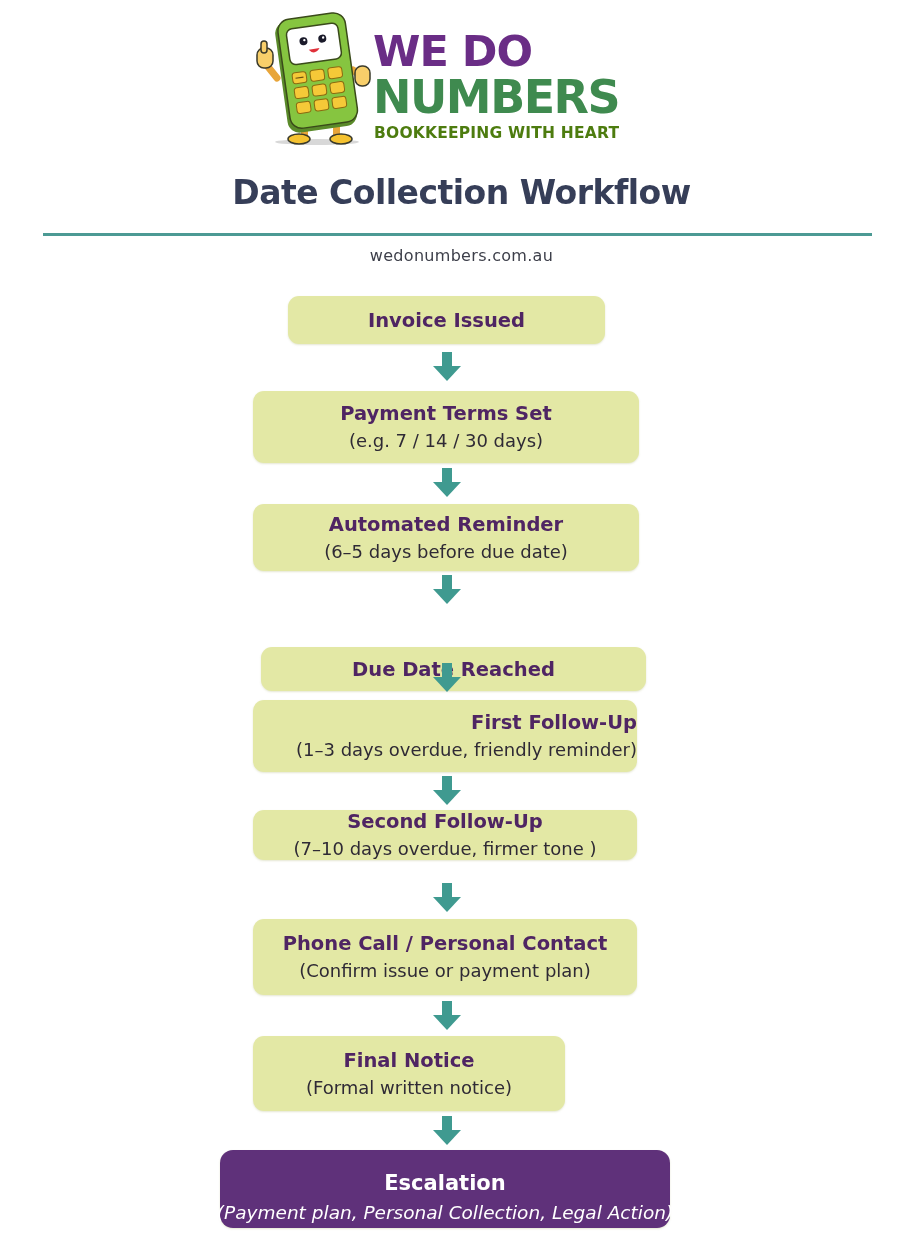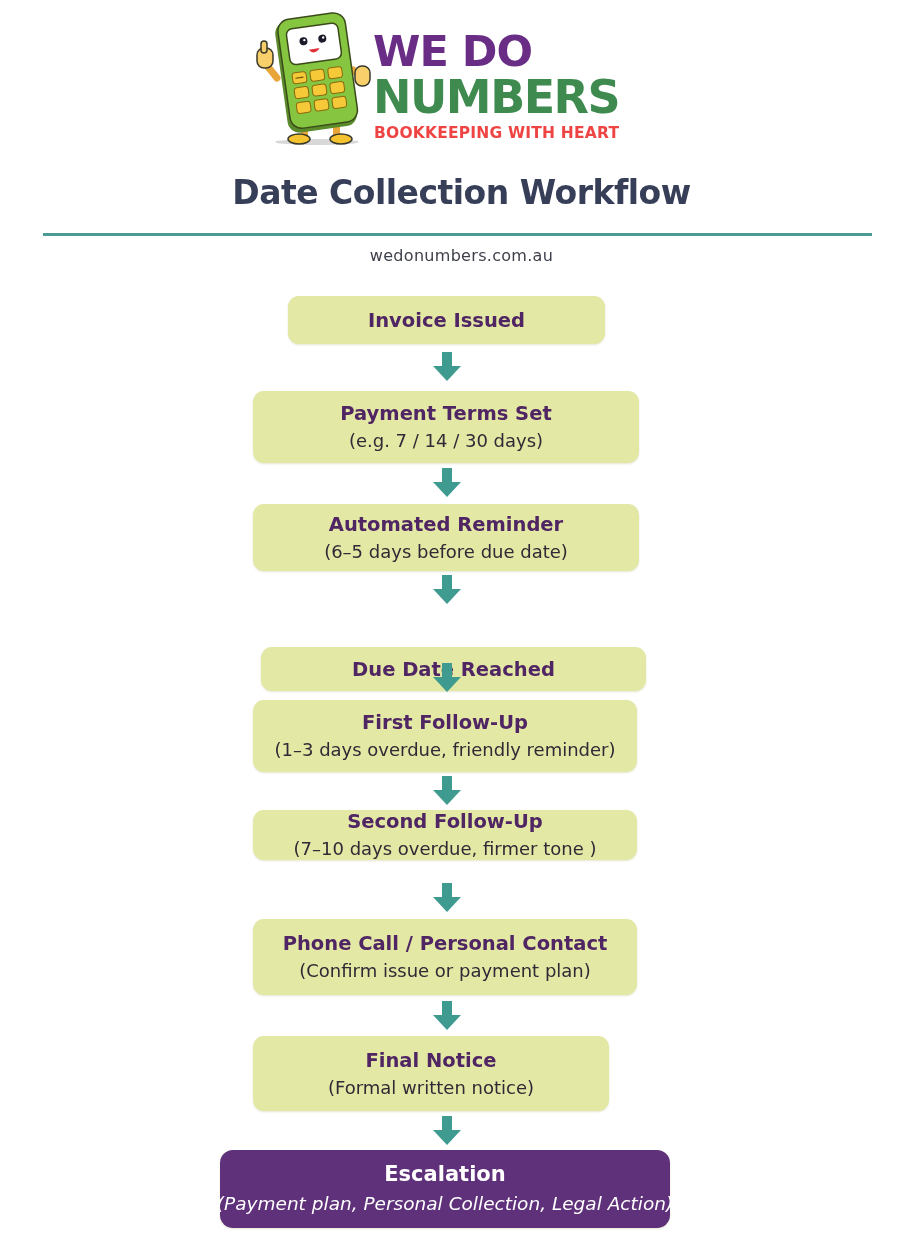--- a/index.html
+++ b/index.html
@@ -3,21 +3,21 @@
   <meta charset="utf-8">
   <style>
     html, body { margin: 0; padding: 0; background: #ffffff; }
     body { width: 923px; height: 1250px; position: relative; overflow: hidden; font-family: "DejaVu Sans", sans-serif; }
 
     
     .logo { position: absolute; left: 255px; top: 8px; width: 400px; height: 142px; }
     .mascot { position: absolute; left: 0; top: 0; width: 118px; height: 140px; }
     .brand-line1 { position: absolute; left: 118px; top: 20px; font-family: "DejaVu Sans", sans-serif; font-weight: bold; font-size: 43px; letter-spacing: -1px; color: #6a2d86; line-height: 46px; white-space: nowrap; }
     .brand-line2 { position: absolute; left: 118px; top: 66px; font-family: "DejaVu Sans", sans-serif; font-weight: bold; font-size: 46px; letter-spacing: -1.5px; color: #3f8a4f; line-height: 46px; white-space: nowrap; }
-    .brand-tagline { position: absolute; left: 119px; top: 116px; font-family: "DejaVu Sans", sans-serif; font-weight: bold; font-size: 15.5px; color: #ef4444; letter-spacing: 0.2px; white-space: nowrap; }
+    .brand-tagline { position: absolute; left: 119px; top: 116px; font-family: "DejaVu Sans", sans-serif; font-weight: bold; font-size: 15.5px; color: #4d7c0f; letter-spacing: 0.2px; white-space: nowrap; }
 
     
     .title { position: absolute; left: 0; width: 923px; top: 173px; text-align: center; font-family: "DejaVu Sans", sans-serif; font-weight: bold; font-size: 33px; color: #363e58; letter-spacing: -0.5px; }
     .rule { position: absolute; left: 43px; top: 233px; width: 829px; height: 3px; background: #4c9a94; }
     .website { position: absolute; left: 0; width: 923px; top: 246px; text-align: center; font-family: "DejaVu Sans", sans-serif; font-size: 16px; color: #3d3f4a; letter-spacing: 0.3px; }
 
     
     .step { position: absolute; background: #e3e8a5; border-radius: 11px; display: flex; flex-direction: column; align-items: center; justify-content: center; text-align: center; box-shadow: 0 1px 2px rgba(150,160,80,0.25); }
     .step-title { font-family: "DejaVu Sans", sans-serif; font-weight: bold; font-size: 19.5px; color: #4f2563; line-height: 27px; white-space: nowrap; }
     .step-sub { font-family: "DejaVu Sans", sans-serif; font-size: 18px; color: #2f2a35; line-height: 27px; white-space: nowrap; }
@@ -108,21 +108,21 @@
   </svg>
 
 <div class="step" style="left:261px; top:611px; width:385px; height:44px;margin-top:36px;">
   <div class="step-title">Due Date Reached</div>
 </div>
 <svg class="arrow" style="top:663px;" viewBox="0 0 30 30">
     <rect x="10" y="0" width="10" height="15" fill="#3f9a90"></rect>
     <polygon points="1,14 29,14 15,29" fill="#3f9a90"></polygon>
   </svg>
 
-<div class="step" style="left:253px; top:700px; width:384px; height:72px;">
+<div class="step" style="left:253px; top:700px; width:384px; height:72px;align-items:flex-end;">
   <div class="step-title">First Follow-Up</div>
   <div class="step-sub">(1–3 days overdue, friendly reminder)</div>
 </div>
 <svg class="arrow" style="top:776px;" viewBox="0 0 30 30">
     <rect x="10" y="0" width="10" height="15" fill="#3f9a90"></rect>
     <polygon points="1,14 29,14 15,29" fill="#3f9a90"></polygon>
   </svg>
 
 <div class="step" style="left:253px; top:810px; width:384px; height:50px;">
   <div class="step-title">Second Follow-Up</div>
@@ -135,25 +135,25 @@
 
 <div class="step" style="left:253px; top:919px; width:384px; height:76px;">
   <div class="step-title">Phone Call / Personal Contact</div>
   <div class="step-sub">(Confirm issue or payment plan)</div>
 </div>
 <svg class="arrow" style="top:1001px;" viewBox="0 0 30 30">
     <rect x="10" y="0" width="10" height="15" fill="#3f9a90"></rect>
     <polygon points="1,14 29,14 15,29" fill="#3f9a90"></polygon>
   </svg>
 
-<div class="step" style="left:253px; top:1036px; width:356px; height:75px;">
+<div class="step" style="left:253px; top:1036px; width:312px; height:75px;">
   <div class="step-title">Final Notice</div>
   <div class="step-sub">(Formal written notice)</div>
 </div>
 <svg class="arrow" style="top:1116px;" viewBox="0 0 30 30">
     <rect x="10" y="0" width="10" height="15" fill="#3f9a90"></rect>
     <polygon points="1,14 29,14 15,29" fill="#3f9a90"></polygon>
   </svg>
 
-<div class="step final" style="left:220px; top:1150px; width:450px; height:78px;">
+<div class="step final" style="left:220px; top:1150px; width:450px; height:78px;justify-content:flex-end;">
   <div class="step-title">Escalation</div>
   <div class="step-sub">(Payment plan, Personal Collection, Legal Action)</div>
 </div>
 
 </body></html>

